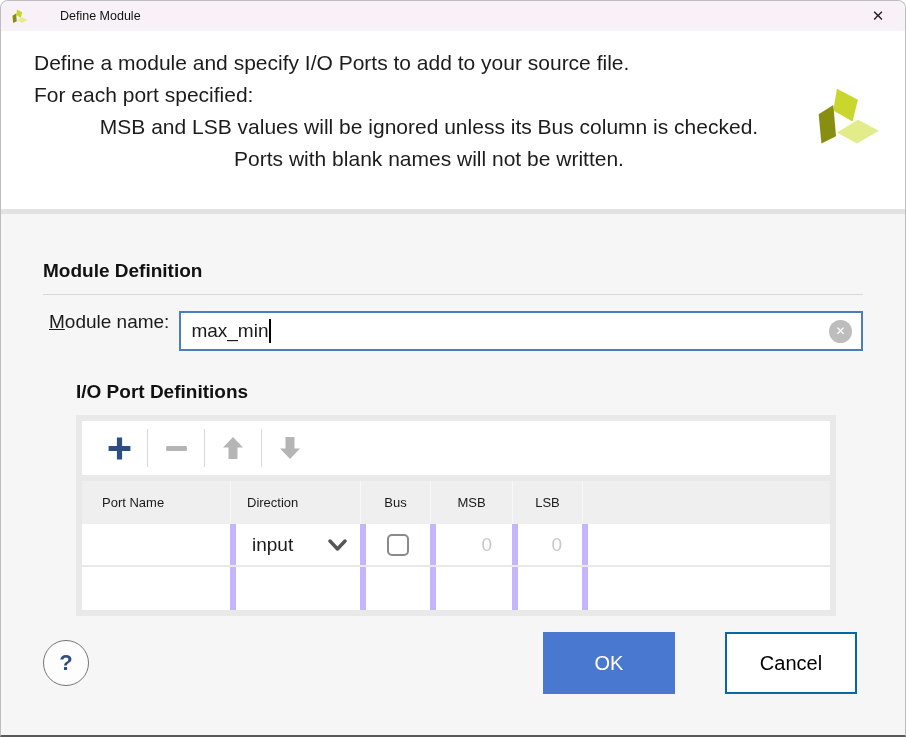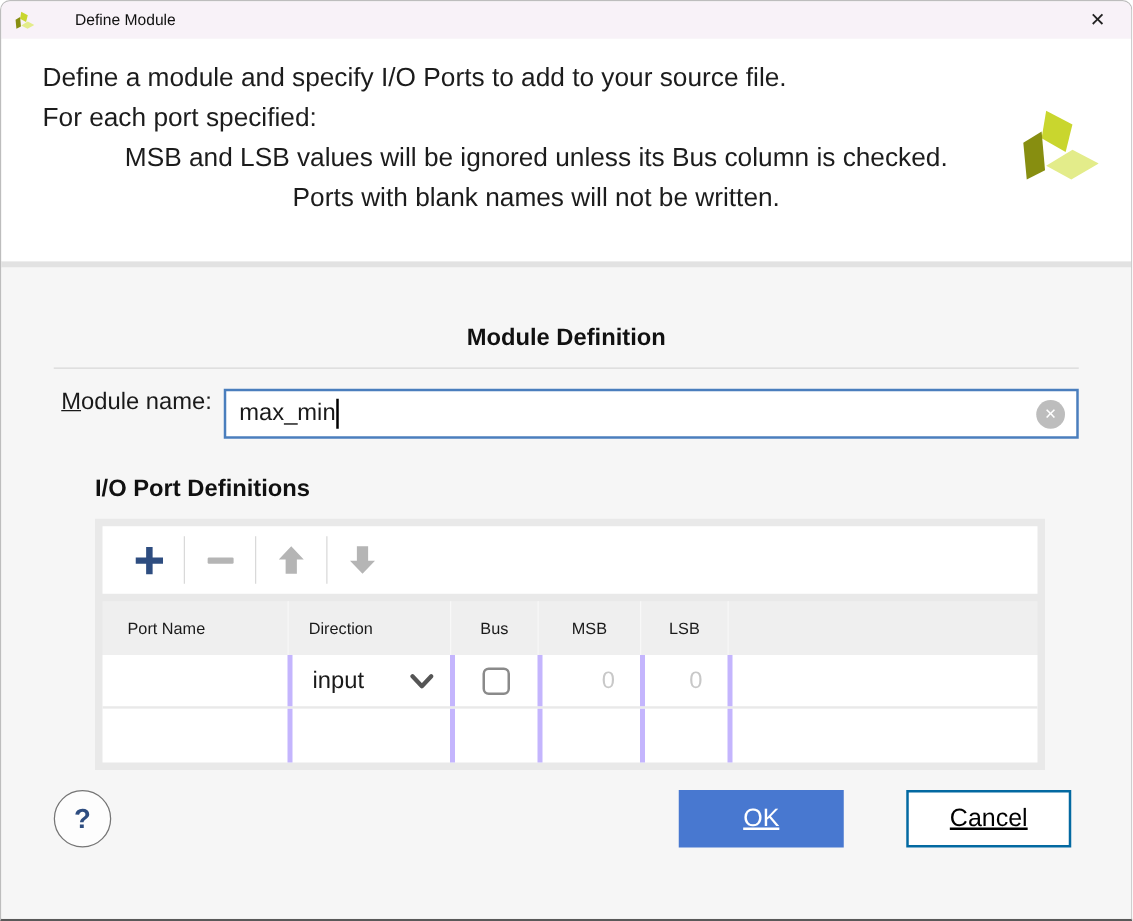--- a/index.html
+++ b/index.html
@@ -41,21 +41,21 @@
   }
   .header .indent { padding-left: 29px; text-align: center; }
   .header .logo { position: absolute; right: 26px; top: 52px; }
 
   .divider { flex: 0 0 5px; background: #e2e2e2; }
 
   
   .bodyarea { flex: 1 1 auto; background: #f6f6f6; padding: 0 42px; overflow: hidden; }
 
   .section-heading { font-size: 19px; font-weight: bold; color:#111; }
-  .h-moddef { margin-top: 46px; text-align: center; }
+  .h-moddef { margin-top: 46px; }
   .rule { border: 0; border-top: 1px solid #d8d8d8; margin-top: 12px; }
 
   .modname-row { display: flex; align-items: flex-start; margin-top: 16px; }
   .modname-label { font-size: 19px; padding-left: 6px; margin-right: 10px; white-space: nowrap; }
   .modname-label .u { text-decoration: underline; }
   .textfield {
     flex: 1 1 auto; height: 40px; background: #fff;
     border: 2px solid #4a7ebd;
     display: flex; align-items: center;
     padding: 0 9px 0 10px; font-size: 19px;
@@ -84,42 +84,42 @@
   .grid-row {
     display: grid;
     grid-template-columns: 148px 130px 70px 82px 70px 1fr;
     height: 43px;
   }
   .thead { background: #efefef; }
   .thead .cell { font-size: 13px; color: #1a1a1a; border-left: 1px solid #f8f8f8; }
   .thead .cell:first-child { border-left: none; }
   .trow { background: #ffffff; border-bottom: 2px solid #e9e9e9; }
   .trow:last-child { border-bottom: none; }
-  .trow .cell { border-left: 4px solid #c4b5fd; }
+  .trow .cell { border-left: 6px solid #c4b5fd; }
   .trow .cell:first-child { border-left: none; }
   .cell { display: flex; align-items: center; font-size: 19px; }
   .cell.pad-l { padding-left: 20px; }
   .cell.pad-l2 { padding-left: 16px; }
   .cell.center { justify-content: center; }
   .cell.num { justify-content: flex-end; padding-right: 20px; color: #c8c8c8; }
   .dir-cell { justify-content: space-between; padding: 0 13px 0 16px; }
   .checkbox {
     width: 22px; height: 22px; background: #fff;
     border: 2px solid #8a8a8a; border-radius: 5px;
   }
 
   
   .footer { display: flex; align-items: center; margin: 16px 6px 0 0; }
   .help-btn {
     width: 46px; height: 46px; border-radius: 50%;
     border: 1.5px solid #757575; background: #fdfdfd;
     color: #2e4d80; font-size: 22px; font-weight: bold;
     display: flex; align-items: center; justify-content: center;
   }
-  .btn { width: 132px; height: 46px; font-size: 20px; display: flex; align-items: center; justify-content: center; text-decoration: underline; }
+  .btn { width: 132px; height: 62px; font-size: 20px; display: flex; align-items: center; justify-content: center; }
   .btn-ok { background: #4878d0; color: #fff; margin-left: auto; }
   .btn-cancel { background: #fff; color: #000; border: 2px solid #0369a1; margin-left: 50px; }
 </style>
 </head>
 <body>
 
 <div class="window">
 
   <div class="titlebar">
     <svg class="app-icon" viewBox="0 0 70 66">

